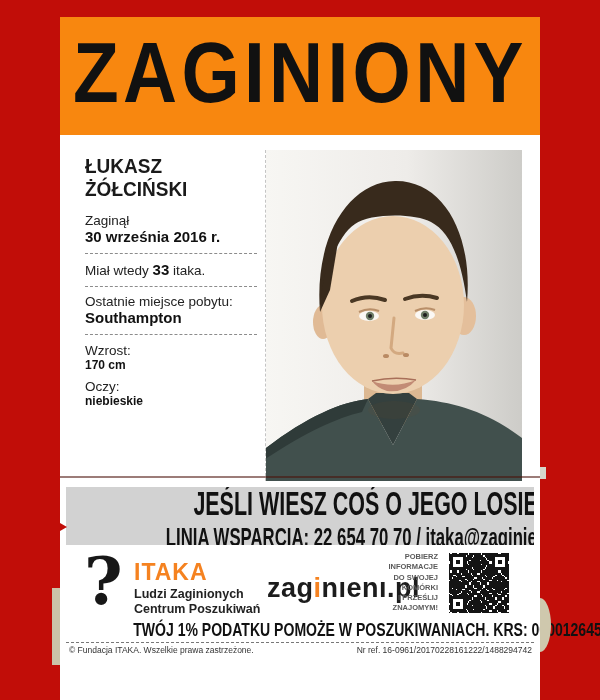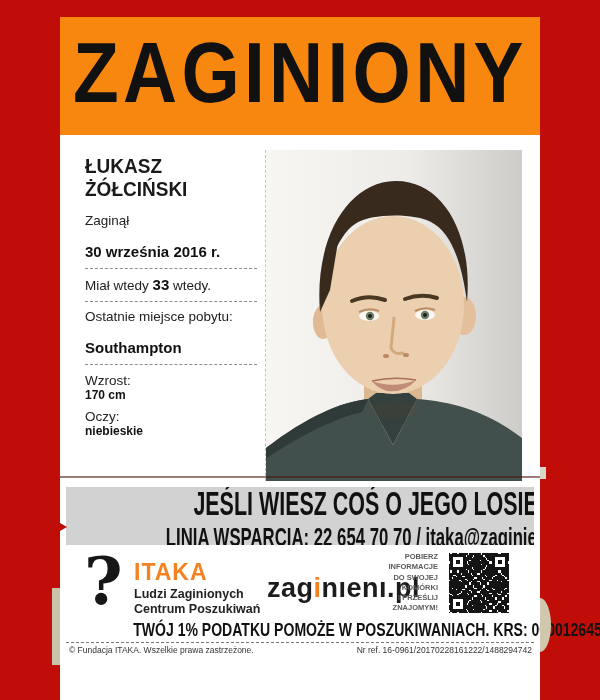--- a/index.html
+++ b/index.html
@@ -22,21 +22,21 @@
         transform-origin:left;white-space:nowrap;}
   .lbl{font-size:13.5px;line-height:15px;color:#222;}
   .val{font-size:15px;line-height:17px;font-weight:bold;color:#111;}
   .sep{border-top:1px dashed #8c8c8c;height:0;margin-top:8px;}
   .mix{font-size:13.5px;color:#222;}
   .mix b{font-size:15px;color:#111;}
   .rysopis{font-size:16.5px;font-weight:bold;color:#f8870f;}
   .kv{display:flex;font-size:13.5px;color:#222;flex-direction:column;}
   .kv .k{width:56px;flex:none;}
   .kv .v{font-weight:bold;font-size:12px;color:#111;}
-  .mt3{margin-top:15px}.mt7{margin-top:7px}.mt8{margin-top:8px}.mt12{margin-top:12px}
+  .mt3{margin-top:0}.mt7{margin-top:7px}.mt8{margin-top:8px}.mt12{margin-top:12px}
 
   
   .photo{position:absolute;left:205px;top:133px;width:256px;height:331px;
          border-left:1px dashed #c4c4c4;overflow:hidden;}
   .photo svg{display:block;width:100%;height:100%;}
 
   
   .crease{position:absolute;left:0;top:459px;width:480px;height:2px;
           background:rgba(74,16,10,.55);}
 
@@ -100,21 +100,21 @@
       <div class="name">ŁUKASZ</div>
       <div class="name">ŻÓŁCIŃSKI</div>
 
       <div class="lbl mt12">Zaginął</div>
       <div class="val mt3">30 września 2016 r.</div>
       <div class="sep"></div>
 
       <div class="mix mt7">
         <span>Miał wtedy</span>
         <b>33</b>
-        <span>wtedy.</span>
+        <span>itaka.</span>
       </div>
       <div class="sep"></div>
 
       <div class="lbl mt7">Ostatnie miejsce pobytu:</div>
       <div class="val mt3">Southampton</div>
       <div class="sep"></div>
 
 
       <div class="kv mt8">
         <span class="k">Wzrost:</span>

